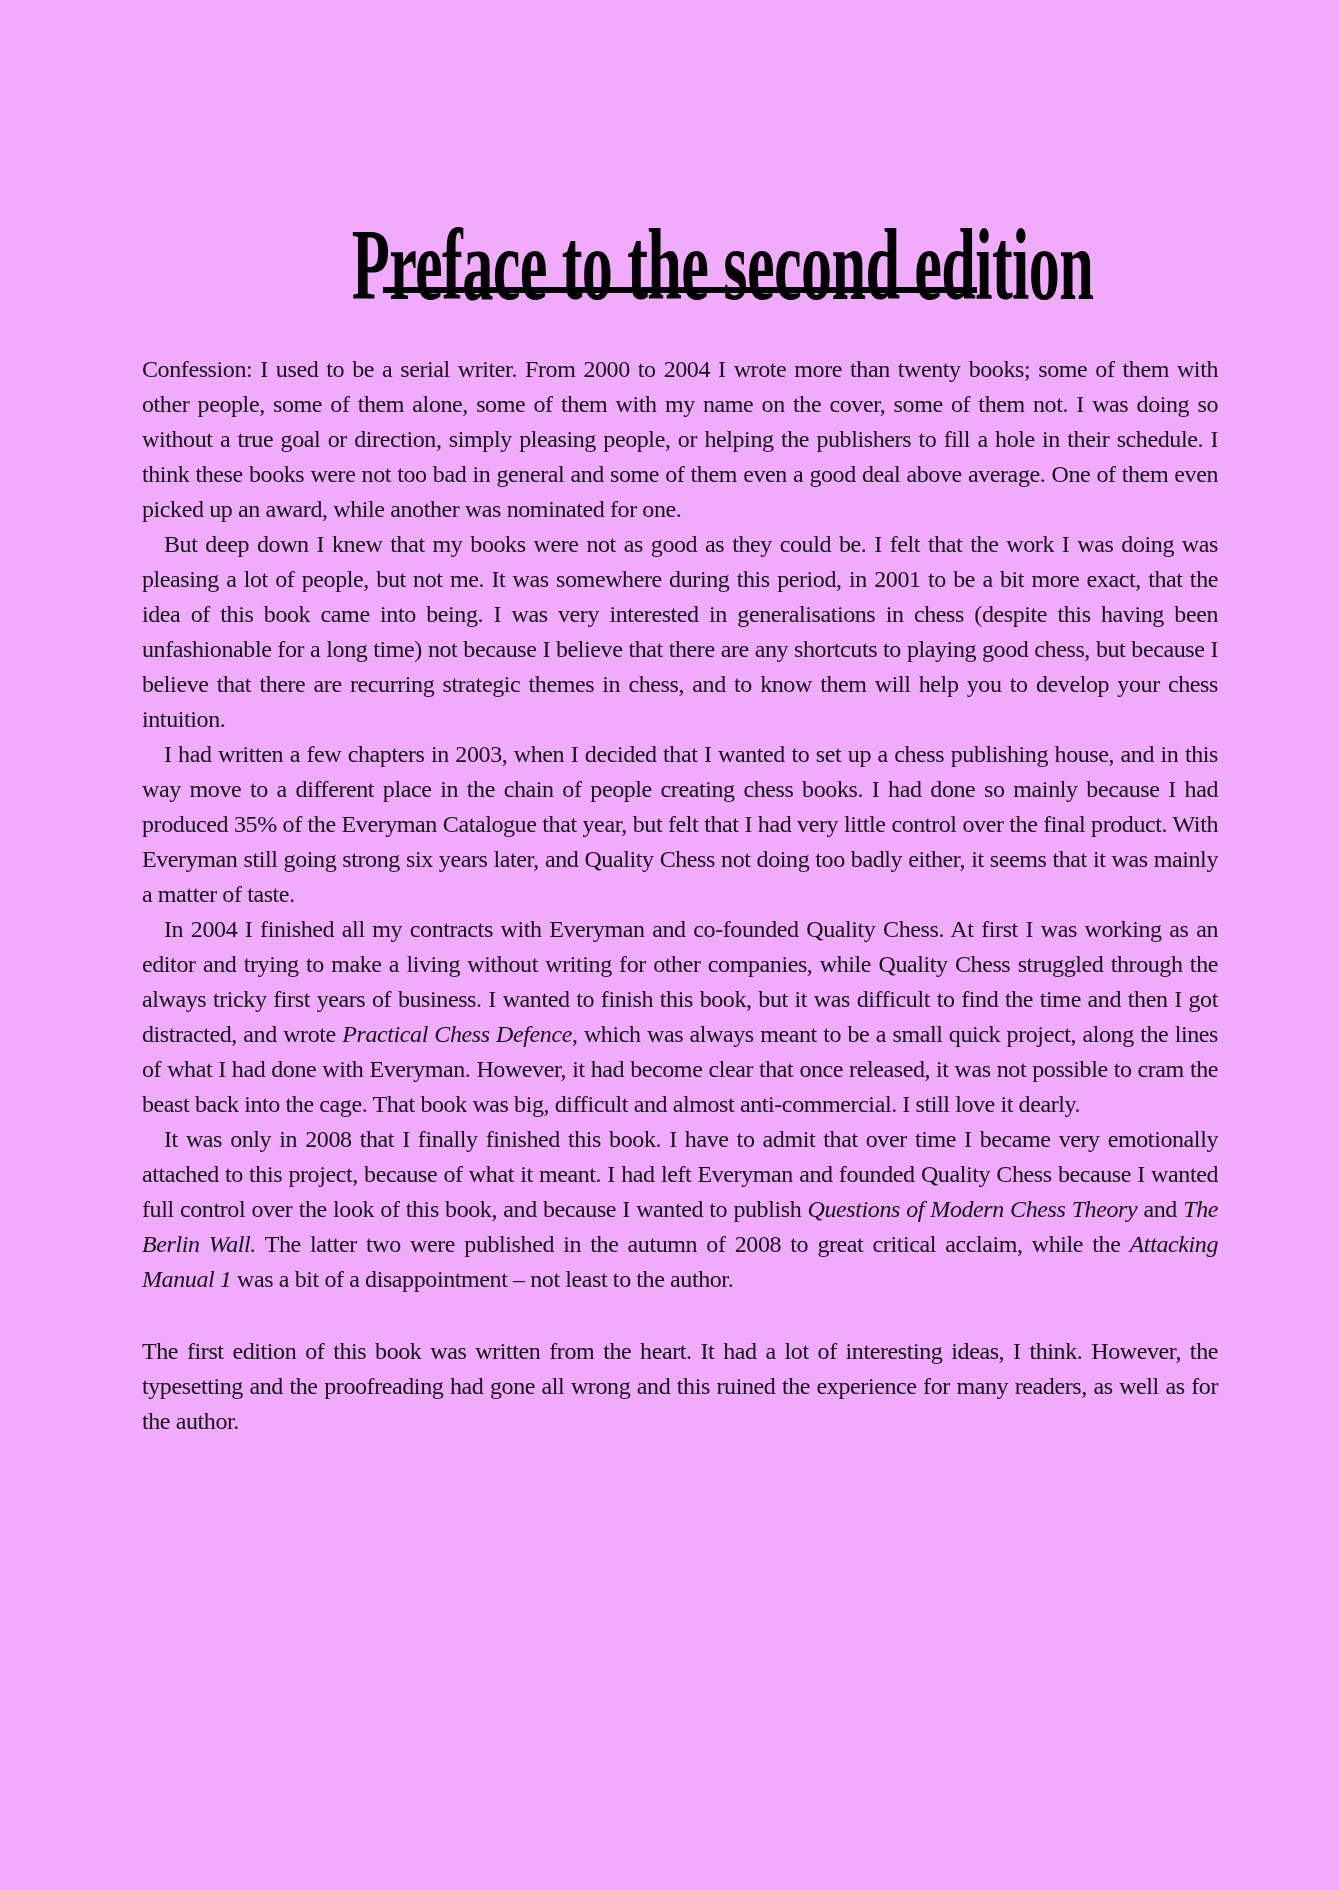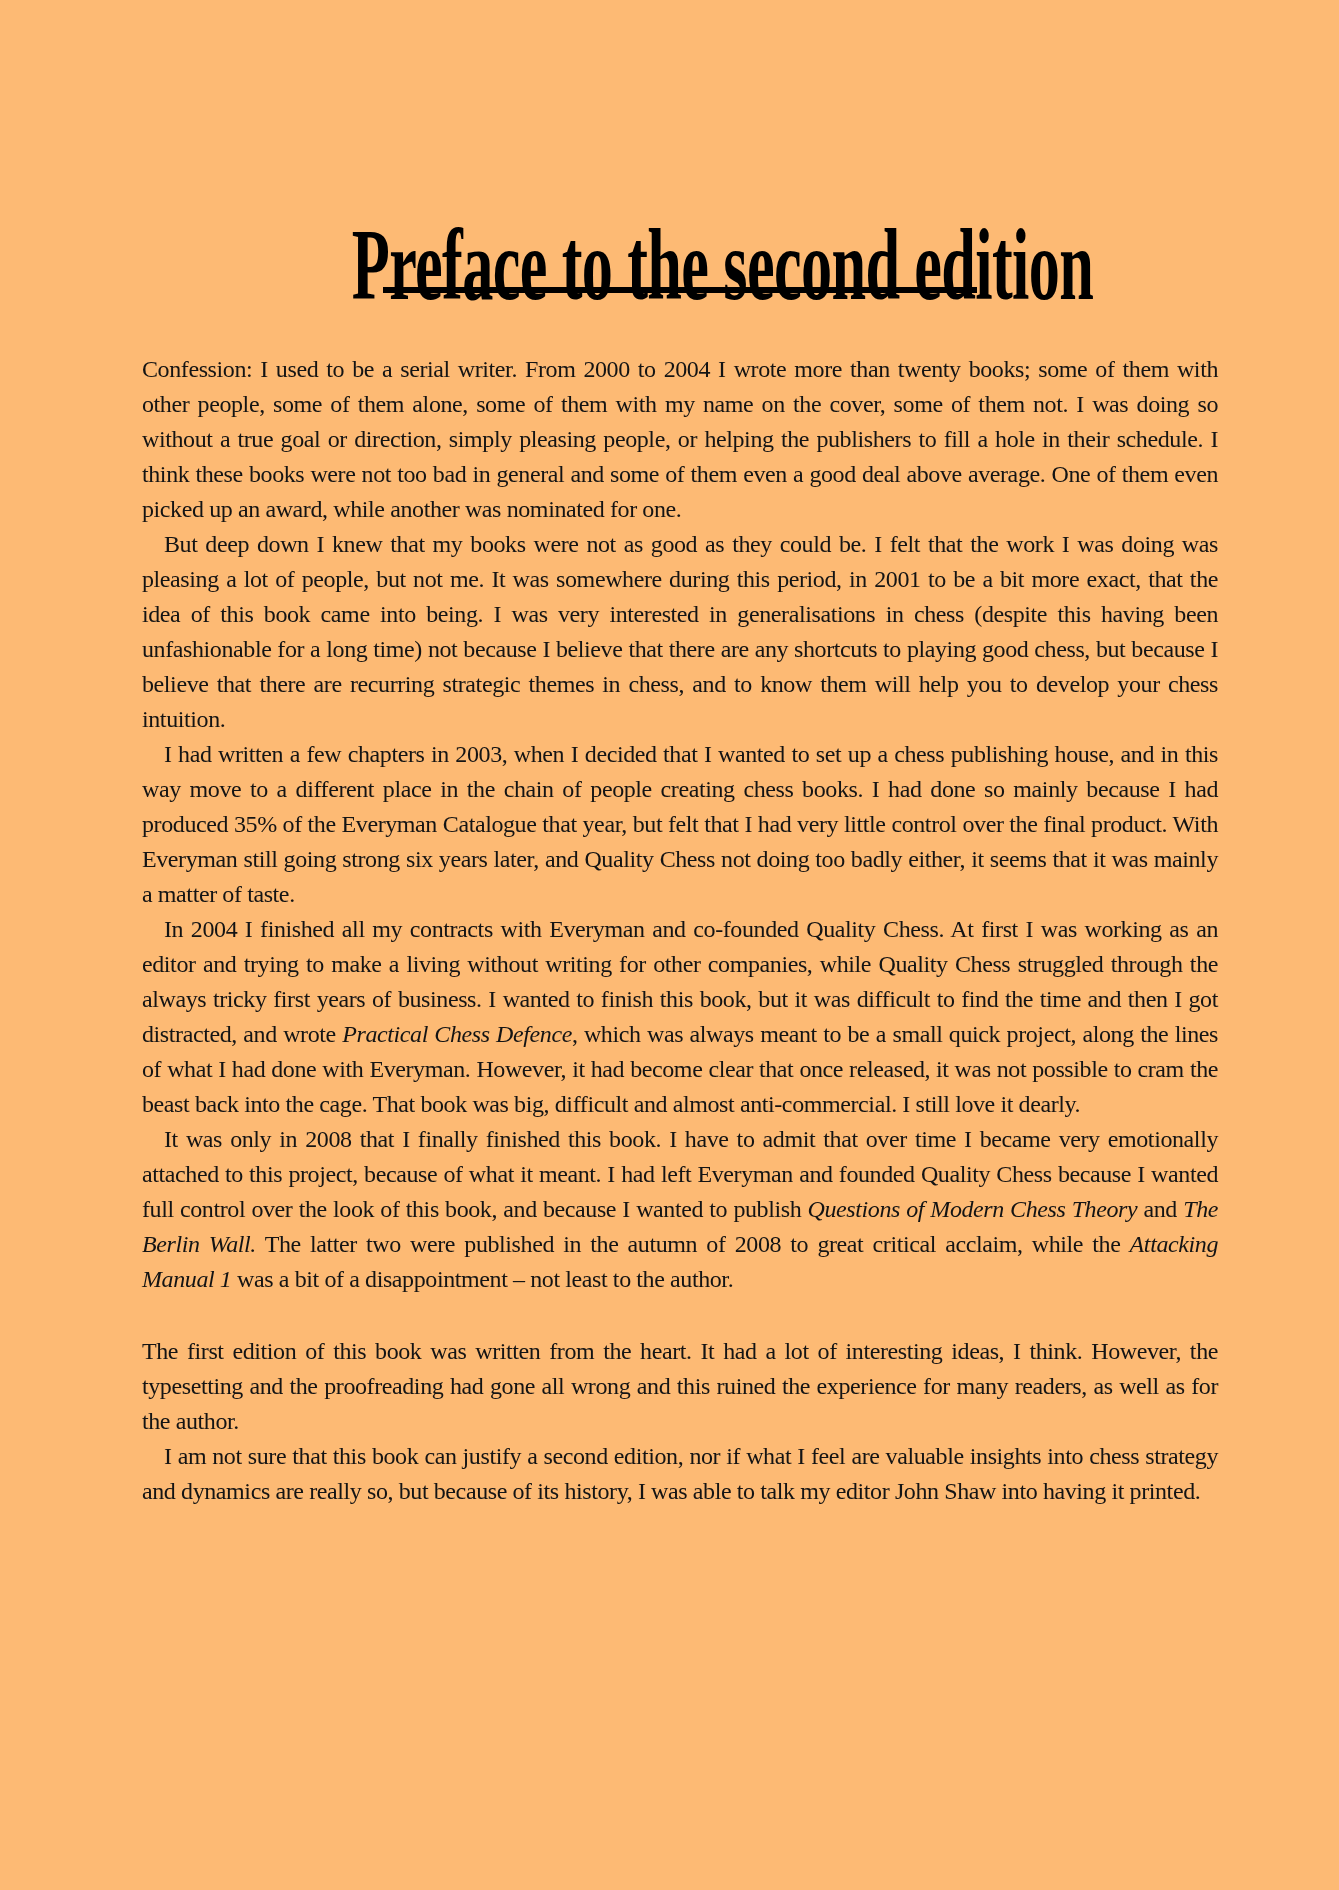--- a/index.html
+++ b/index.html
@@ -4,21 +4,21 @@
 <style>
   html, body {
     margin: 0;
     padding: 0;
     background: #ffffff;
   }
   .page {
     position: relative;
     width: 1339px;
     height: 1890px;
-    background: #fdba74;
+    background: #f0abfc;
     overflow: hidden;
     font-family: "Liberation Serif", serif;
     color: #141414;
   }
   .content {
     position: absolute;
     left: 142px;
     top: 0;
     width: 1076px;
     height: 100%;
@@ -78,16 +78,15 @@
   <div class="content">
     <h1 class="chapter-title">Preface to the second edition</h1>
     <div class="title-divider"></div>
     <div class="paragraphs">
         <p><span>Confession: I used to be a serial writer. From 2000 to 2004 I wrote more than twenty books; some of them with other people, some of them alone, some of them with my name on the cover, some of them not. I was doing so without a true goal or direction, simply pleasing people, or helping the publishers to fill a hole in their schedule. I think these books were not too bad in general and some of them even a good deal above average. One of them even picked up an award, while another was nominated for one.</span></p>
         <p class="indent"><span>But deep down I knew that my books were not as good as they could be. I felt that the work I was doing was pleasing a lot of people, but not me. It was somewhere during this period, in 2001 to be a bit more exact, that the idea of this book came into being. I was very interested in generalisations in chess (despite this having been unfashionable for a long time) not because I believe that there are any shortcuts to playing good chess, but because I believe that there are recurring strategic themes in chess, and to know them will help you to develop your chess intuition.</span></p>
         <p class="indent"><span>I had written a few chapters in 2003, when I decided that I wanted to set up a chess publishing house, and in this way move to a different place in the chain of people creating chess books. I had done so mainly because I had produced 35% of the Everyman Catalogue that year, but felt that I had very little control over the final product. With Everyman still going strong six years later, and Quality Chess not doing too badly either, it seems that it was mainly a matter of taste.</span></p>
         <p class="indent"><span>In 2004 I finished all my contracts with Everyman and co-founded Quality Chess. At first I was working as an editor and trying to make a living without writing for other companies, while Quality Chess struggled through the always tricky first years of business. I wanted to finish this book, but it was difficult to find the time and then I got distracted, and wrote </span><span class="italic">Practical Chess Defence</span><span>, which was always meant to be a small quick project, along the lines of what I had done with Everyman. However, it had become clear that once released, it was not possible to cram the beast back into the cage. That book was big, difficult and almost anti-commercial. I still love it dearly.</span></p>
         <p class="indent"><span>It was only in 2008 that I finally finished this book. I have to admit that over time I became very emotionally attached to this project, because of what it meant. I had left Everyman and founded Quality Chess because I wanted full control over the look of this book, and because I wanted to publish </span><span class="italic">Questions of Modern Chess Theory</span><span> and </span><span class="italic">The Berlin Wall.</span><span> The latter two were published in the autumn of 2008 to great critical acclaim, while the </span><span class="italic">Attacking Manual 1</span><span> was a bit of a disappointment – not least to the author.</span></p>
         <p class="spaced"><span>The first edition of this book was written from the heart. It had a lot of interesting ideas, I think. However, the typesetting and the proofreading had gone all wrong and this ruined the experience for many readers, as well as for the author.</span></p>
-        <p class="indent"><span>I am not sure that this book can justify a second edition, nor if what I feel are valuable insights into chess strategy and dynamics are really so, but because of its history, I was able to talk my editor John Shaw into having it printed.</span></p>
       </div>
   </div>
 </div>
 
 </body></html>

